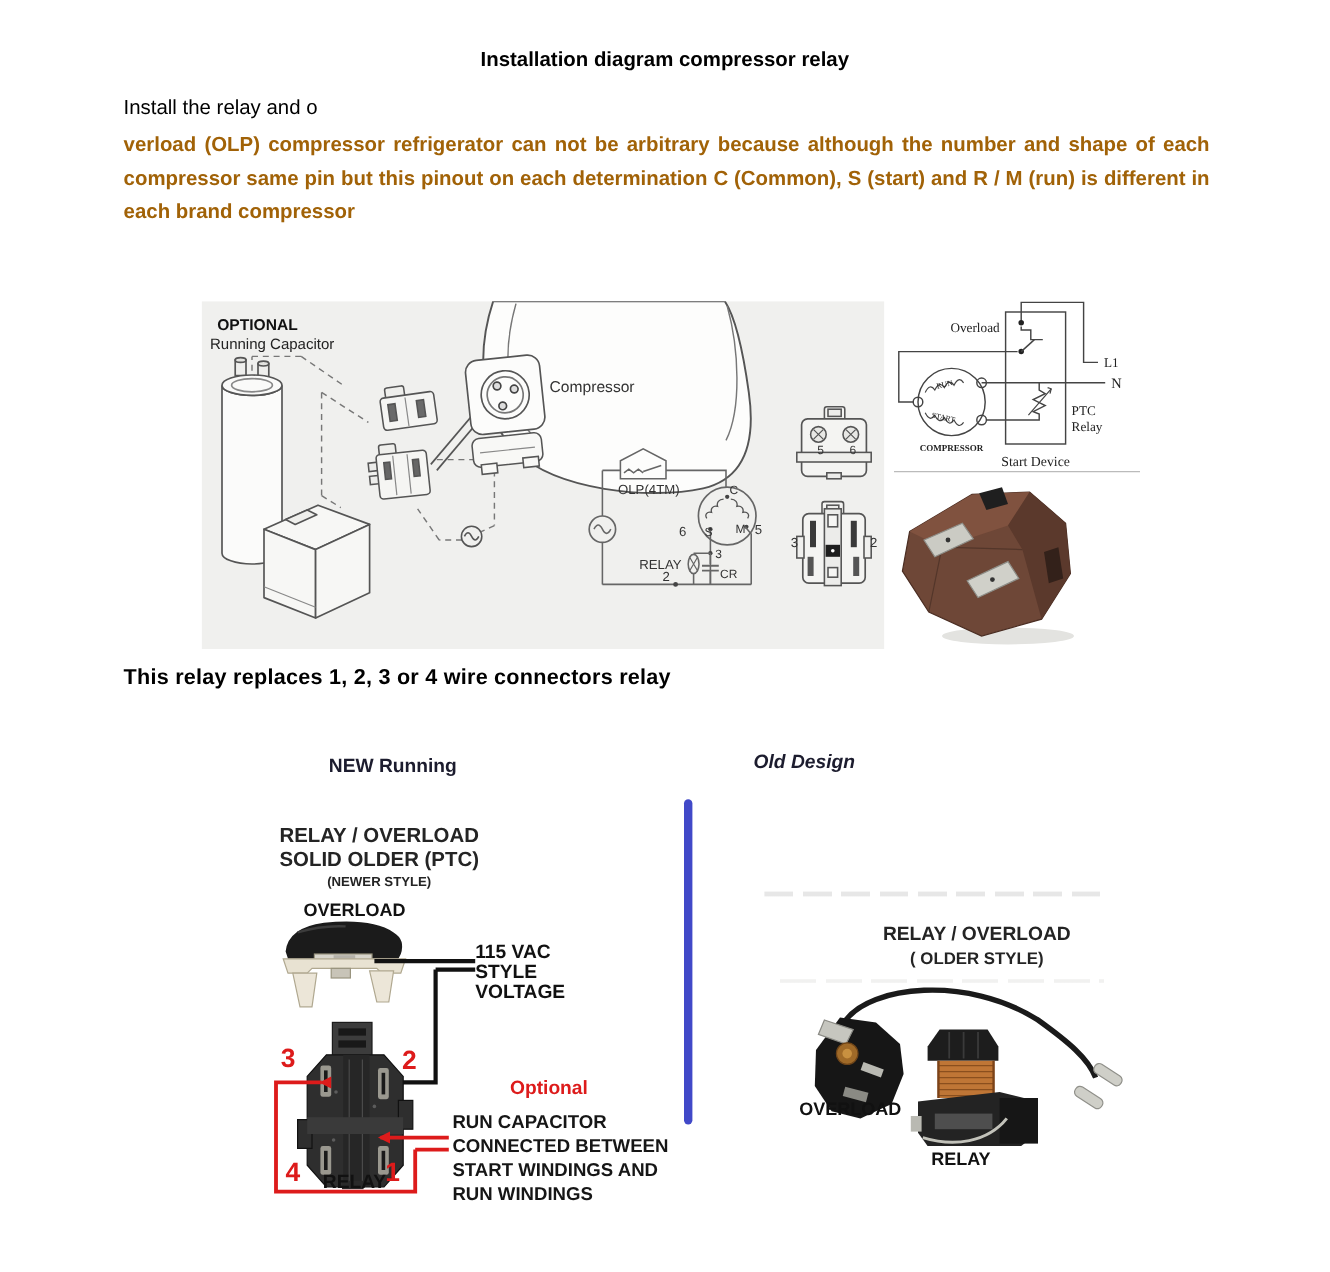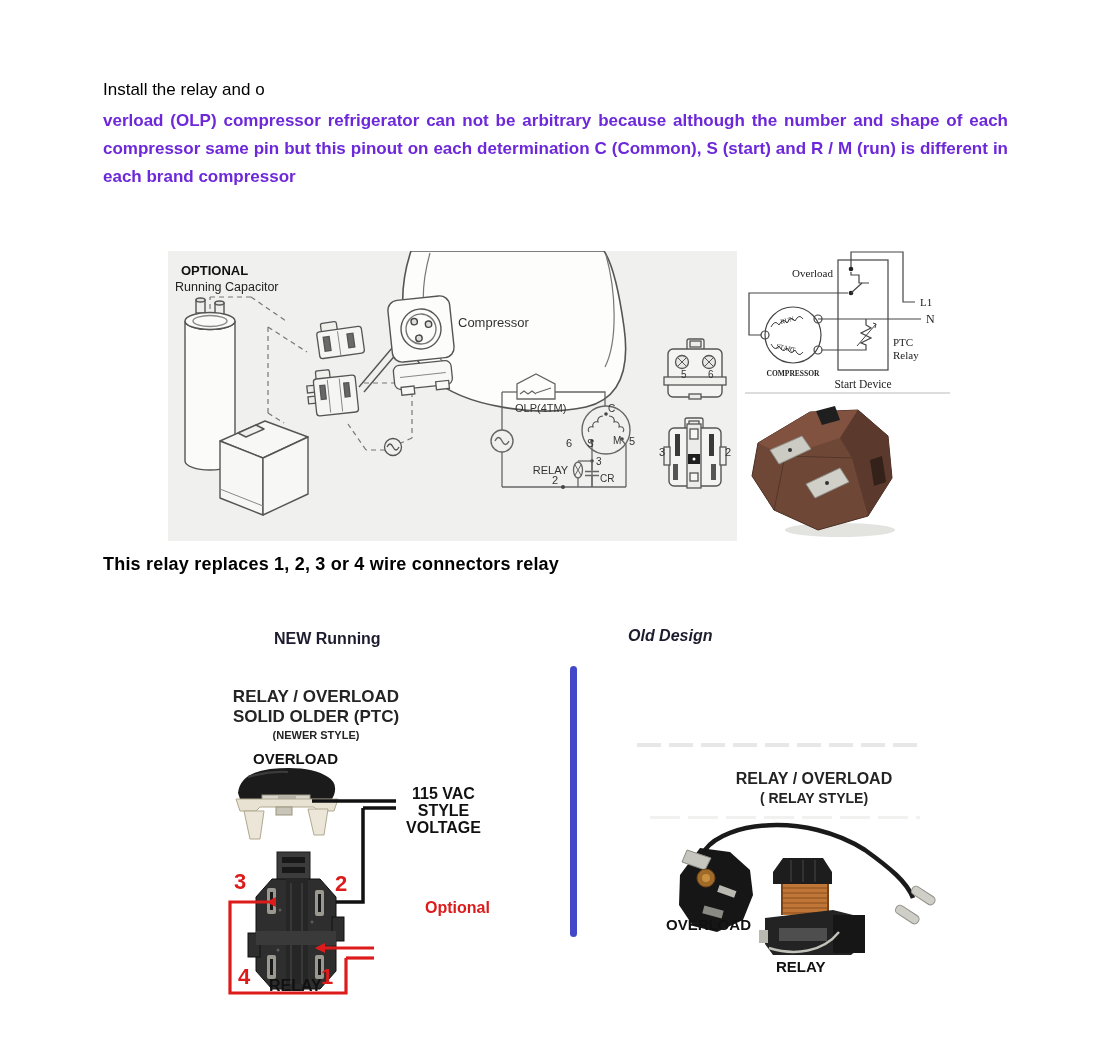--- a/index.html
+++ b/index.html
@@ -1,46 +1,47 @@
 <!DOCTYPE html>
 <html><head>
 <meta charset="utf-8">
 <style>
   * { margin:0; padding:0; box-sizing:border-box; }
   body { background:#fff; font-family:"Liberation Sans", sans-serif; }
   .page { position:relative; width:1108px; height:1060px; background:#ffffff; overflow:hidden; }
   .abs { position:absolute; }
   .doc-title { top:40px; left:0; width:1108px; text-align:center; font-size:17px; font-weight:700; color:#000; }
   .intro-line1 { top:80px; left:103px; font-size:17px; font-weight:400; color:#000; }
-  .intro-body { top:107px; left:103px; width:905px; font-size:17px; font-weight:700; color:#6d28d9;
+  .intro-body { top:107px; left:103px; width:905px; font-size:17px; font-weight:700; color:#a16207;
                 line-height:28px; text-align:justify; }
   .subheading { top:554px; left:103px; font-size:18px; font-weight:700; color:#000; letter-spacing:0.2px; }
   .section-head { font-size:16px; font-weight:700; color:#1c1c2e; }
   .nd-title-block { top:687px; left:228px; width:176px; text-align:center; color:#242424; }
   .nd-title-block .t1 { font-size:17px; font-weight:700; line-height:20px; }
   .nd-title-block .t2 { font-size:17px; font-weight:700; line-height:20px; }
   .nd-title-block .t3 { font-size:11px; font-weight:700; line-height:17px; }
   .label-bold { font-weight:700; color:#111; }
-  .supply-block { top:785px; left:396px; width:95px; text-align:center; font-size:16px; font-weight:700;
+  .supply-block { top:785px; left:396px; width:95px; font-size:16px; font-weight:700;
                   line-height:17px; color:#111; }
   .pin-num { font-size:22px; font-weight:700; }
   .note-block { top:926px; left:377px; font-size:15.5px; font-weight:700; line-height:20px; color:#161616; }
   .od-title-block { top:769px; left:703px; width:222px; text-align:center; color:#242424; }
   .od-title-block .t1 { font-size:16px; font-weight:700; line-height:20px; }
   .od-title-block .t2 { font-size:14px; font-weight:700; line-height:18px; }
   .divider-blue { border-radius:4px; }
   .faint-dash { height:4px; }
   svg text { font-family:"Liberation Sans", sans-serif; }
   svg .serif { font-family:"Liberation Serif", serif; }
 </style>
 </head>
 <body>
 
 <div class="page">
 
+  <div class="abs doc-title">Installation diagram compressor relay</div>
   <div class="abs intro-line1">Install the relay and o</div>
   <div class="abs intro-body">verload (OLP) compressor refrigerator can not be arbitrary because although the number and shape of each compressor same pin but this pinout on each determination C (Common), S (start) and R / M (run) is different in each brand compressor</div>
 
   <svg class="abs" style="left:168px; top:251px;" width="569" height="290" viewBox="0 0 569 290">
     <rect x="0" y="0" width="569" height="290" fill="#f0f0ee"></rect>
 
     <text x="13" y="24" font-size="13" font-weight="bold" fill="#111">OPTIONAL</text>
     <text x="7" y="40" font-size="12.5" fill="#222">Running Capacitor</text>
 
     <g stroke="#555" fill="none" stroke-width="1.4">
@@ -314,29 +315,35 @@
     <div>115 VAC</div>
     <div>STYLE</div>
     <div>VOLTAGE</div>
   </div>
   <div class="abs pin-num" style="left:234px; top:869px; color:#dd1b1b;">3</div>
   <div class="abs pin-num" style="left:335px; top:871px; color:#dd1b1b;">2</div>
   <div class="abs pin-num" style="left:238px; top:964px; color:#dd1b1b;">4</div>
   <div class="abs pin-num" style="left:321px; top:964px; color:#dd1b1b;">1</div>
   <div class="abs label-bold" style="left:269px; top:977px; font-size:16px;">RELAY</div>
   <div class="abs" style="left:425px; top:899px; font-size:16px; font-weight:700; color:#dd1b1b;">Optional</div>
+  <div class="abs note-block">
+    <div>RUN CAPACITOR</div>
+    <div>CONNECTED BETWEEN</div>
+    <div>START WINDINGS AND</div>
+    <div>RUN WINDINGS</div>
+  </div>
 
   <div class="abs faint-dash" style="left:637px; top:743px; width:285px;
        background:repeating-linear-gradient(90deg,#e7e7e7 0 24px, transparent 24px 32px);"></div>
   <div class="abs faint-dash" style="left:650px; top:816px; width:270px; height:3px;
        background:repeating-linear-gradient(90deg,#f1f1f0 0 30px, transparent 30px 38px);"></div>
 
   <div class="abs od-title-block">
     <div class="t1">RELAY / OVERLOAD</div>
-    <div class="t2">( RELAY STYLE)</div>
+    <div class="t2">( OLDER STYLE)</div>
   </div>
 
   <svg class="abs" style="left:655px; top:820px;" width="300" height="158" viewBox="0 0 300 158">
 
     <path d="M50,30 C70,2 150,-8 210,30 C235,48 252,62 258,78" stroke="#1a1a1a" stroke-width="4.5" fill="none"></path>
     <g transform="rotate(33 268 76)">
       <rect x="255" y="71" width="26" height="9" rx="4" fill="#cfcfc8" stroke="#90908a"></rect>
     </g>
     <g transform="rotate(33 252 95)">
       <rect x="239" y="90" width="26" height="9" rx="4" fill="#cfcfc8" stroke="#90908a"></rect>

